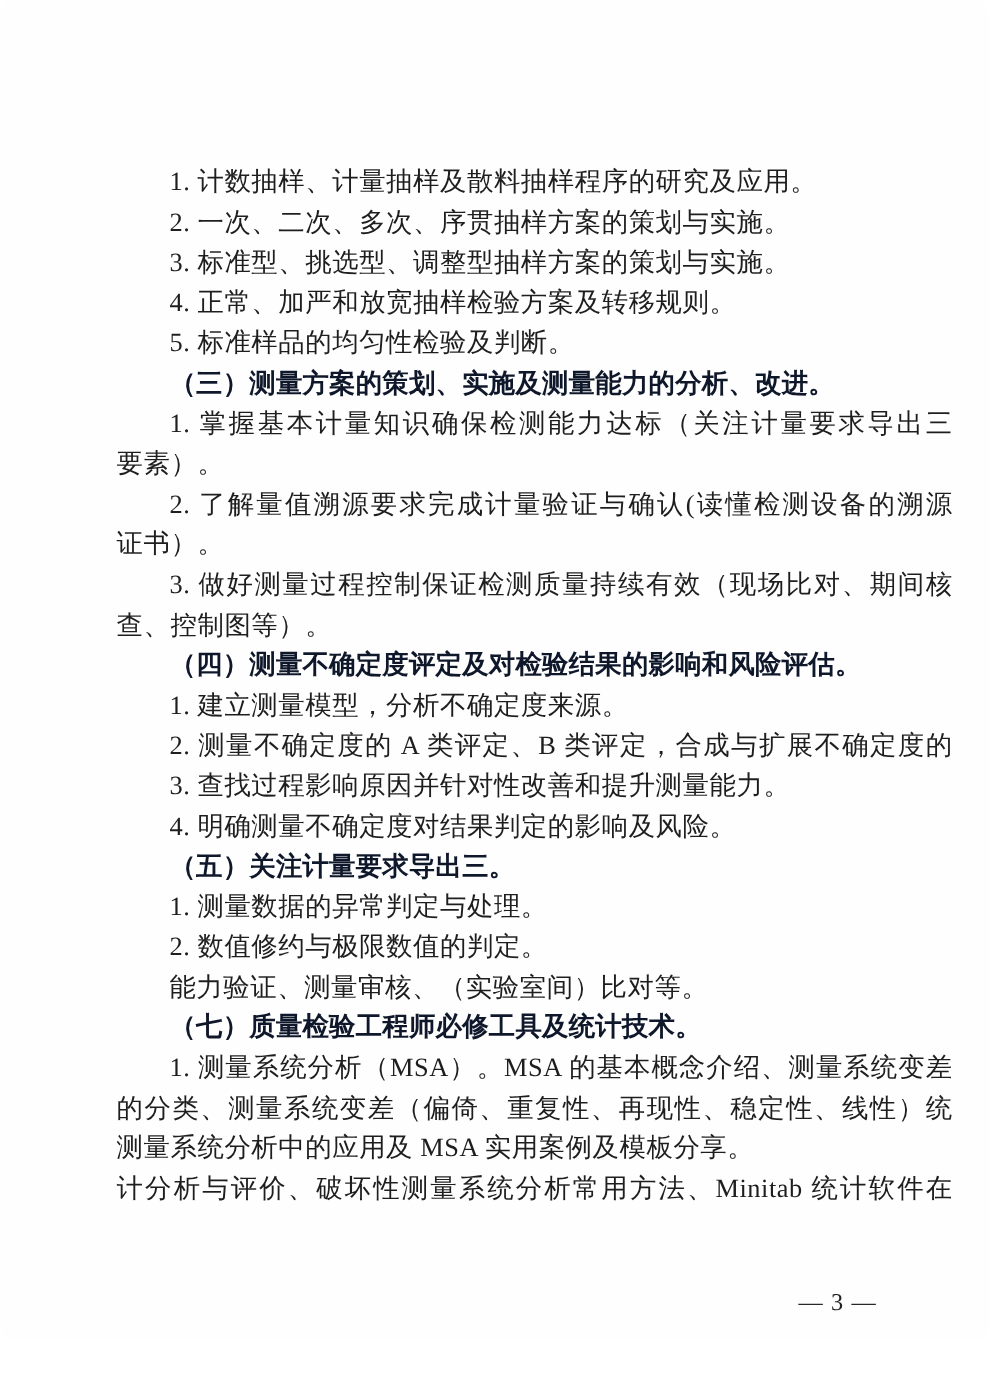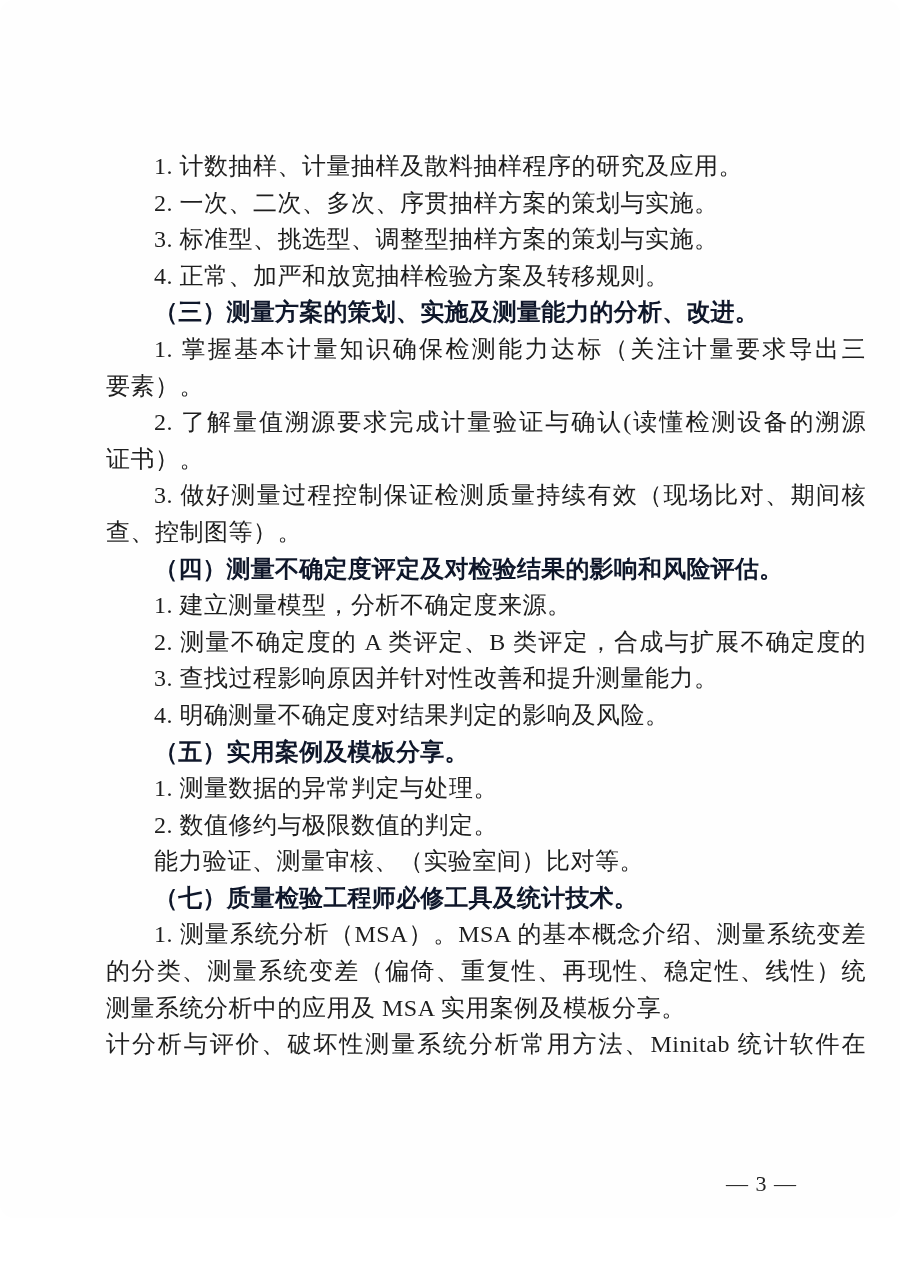--- a/index.html
+++ b/index.html
@@ -58,33 +58,34 @@
 </style>
 </head>
 <body>
 
 <div class="page">
   <div class="text-block">
     <div class="ln indent">1. 计数抽样、计量抽样及散料抽样程序的研究及应用。</div>
     <div class="ln indent">2. 一次、二次、多次、序贯抽样方案的策划与实施。</div>
     <div class="ln indent">3. 标准型、挑选型、调整型抽样方案的策划与实施。</div>
     <div class="ln indent">4. 正常、加严和放宽抽样检验方案及转移规则。</div>
+    <div class="ln indent">5. 标准样品的均匀性检验及判断。</div>
     <div class="ln indent bold">（三）测量方案的策划、实施及测量能力的分析、改进。</div>
     <div class="ln indent fill">1. 掌握基本计量知识确保检测能力达标（关注计量要求导出三</div>
     <div class="ln">要素）。</div>
     <div class="ln indent fill">2. 了解量值溯源要求完成计量验证与确认(读懂检测设备的溯源</div>
     <div class="ln">证书）。</div>
     <div class="ln indent fill">3. 做好测量过程控制保证检测质量持续有效（现场比对、期间核</div>
     <div class="ln">查、控制图等）。</div>
     <div class="ln indent bold">（四）测量不确定度评定及对检验结果的影响和风险评估。</div>
     <div class="ln indent">1. 建立测量模型，分析不确定度来源。</div>
     <div class="ln indent fill">2. 测量不确定度的 A 类评定、B 类评定，合成与扩展不确定度的</div>
     <div class="ln indent">3. 查找过程影响原因并针对性改善和提升测量能力。</div>
     <div class="ln indent">4. 明确测量不确定度对结果判定的影响及风险。</div>
-    <div class="ln indent bold">（五）实用案例及模板分享。</div>
+    <div class="ln indent bold">（五）关注计量要求导出三。</div>
     <div class="ln indent">1. 测量数据的异常判定与处理。</div>
     <div class="ln indent">2. 数值修约与极限数值的判定。</div>
     <div class="ln indent">能力验证、测量审核、（实验室间）比对等。</div>
     <div class="ln indent bold">（七）质量检验工程师必修工具及统计技术。</div>
     <div class="ln indent fill">1. 测量系统分析（MSA）。MSA 的基本概念介绍、测量系统变差</div>
     <div class="ln fill">的分类、测量系统变差（偏倚、重复性、再现性、稳定性、线性）统</div>
     <div class="ln">测量系统分析中的应用及 MSA 实用案例及模板分享。</div>
     <div class="ln fill">计分析与评价、破坏性测量系统分析常用方法、Minitab 统计软件在</div>
   </div>
   <div class="page-number">— 3 —</div>

